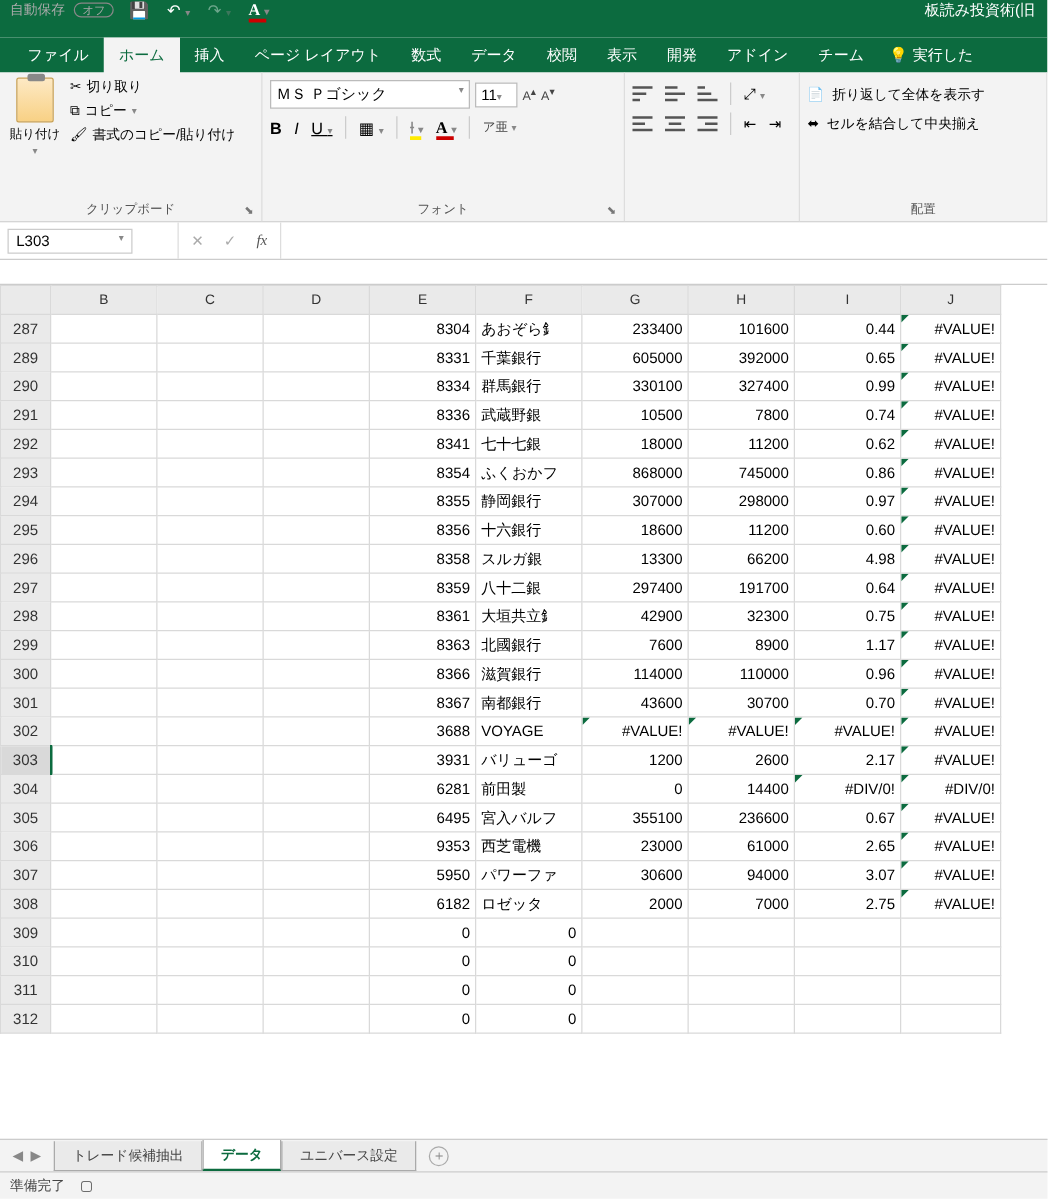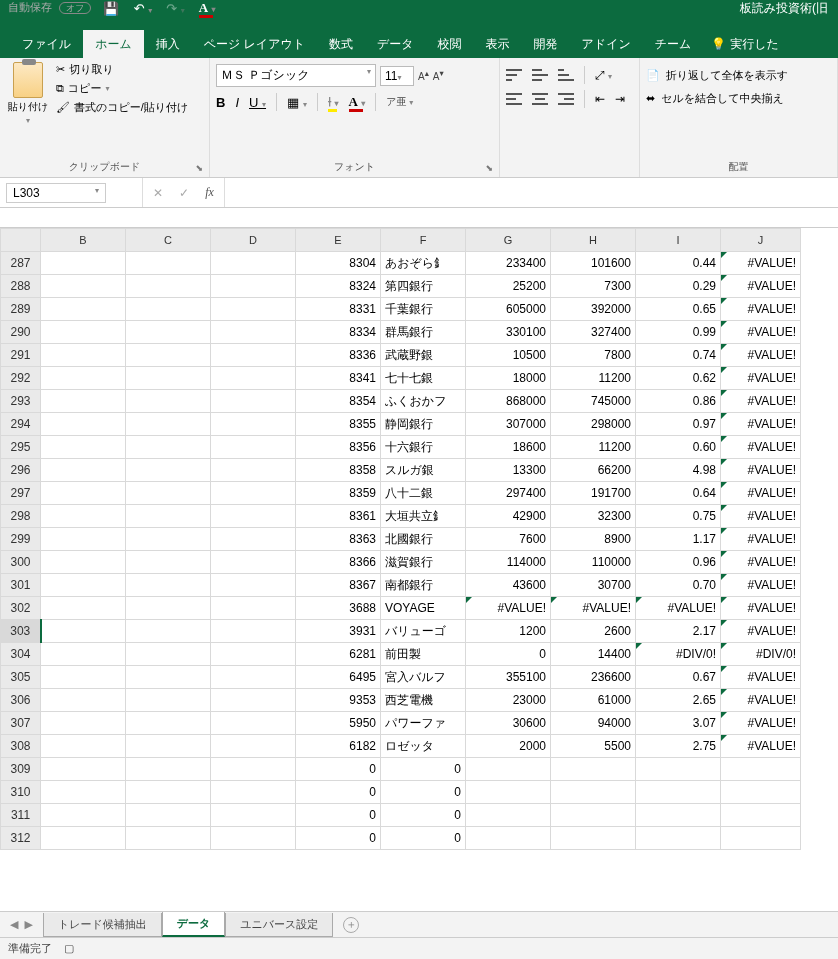--- a/index.html
+++ b/index.html
@@ -270,32 +270,20 @@
           <td class=""></td>
           <td class=""></td>
           <td class="num">8304</td>
           <td class="">あおぞら釒</td>
           <td class="num">233400</td>
           <td class="num">101600</td>
           <td class="num">0.44</td>
           <td class="num err-mark">#VALUE!</td>
         </tr>
         <tr>
-          <td class="row-hdr">288</td>
-          <td class=""></td>
-          <td class=""></td>
-          <td class=""></td>
-          <td class="num">8324</td>
-          <td class="">第四銀行</td>
-          <td class="num">25200</td>
-          <td class="num">7300</td>
-          <td class="num">0.29</td>
-          <td class="num err-mark">#VALUE!</td>
-        </tr>
-        <tr>
           <td class="row-hdr">289</td>
           <td class=""></td>
           <td class=""></td>
           <td class=""></td>
           <td class="num">8331</td>
           <td class="">千葉銀行</td>
           <td class="num">605000</td>
           <td class="num">392000</td>
           <td class="num">0.65</td>
           <td class="num err-mark">#VALUE!</td>
@@ -517,21 +505,21 @@
           <td class="num err-mark">#VALUE!</td>
         </tr>
         <tr>
           <td class="row-hdr">308</td>
           <td class=""></td>
           <td class=""></td>
           <td class=""></td>
           <td class="num">6182</td>
           <td class="">ロゼッタ</td>
           <td class="num">2000</td>
-          <td class="num">5500</td>
+          <td class="num">7000</td>
           <td class="num">2.75</td>
           <td class="num err-mark">#VALUE!</td>
         </tr>
         <tr>
           <td class="row-hdr">309</td>
           <td class=""></td>
           <td class=""></td>
           <td class=""></td>
           <td class="num">0</td>
           <td class="num">0</td>

